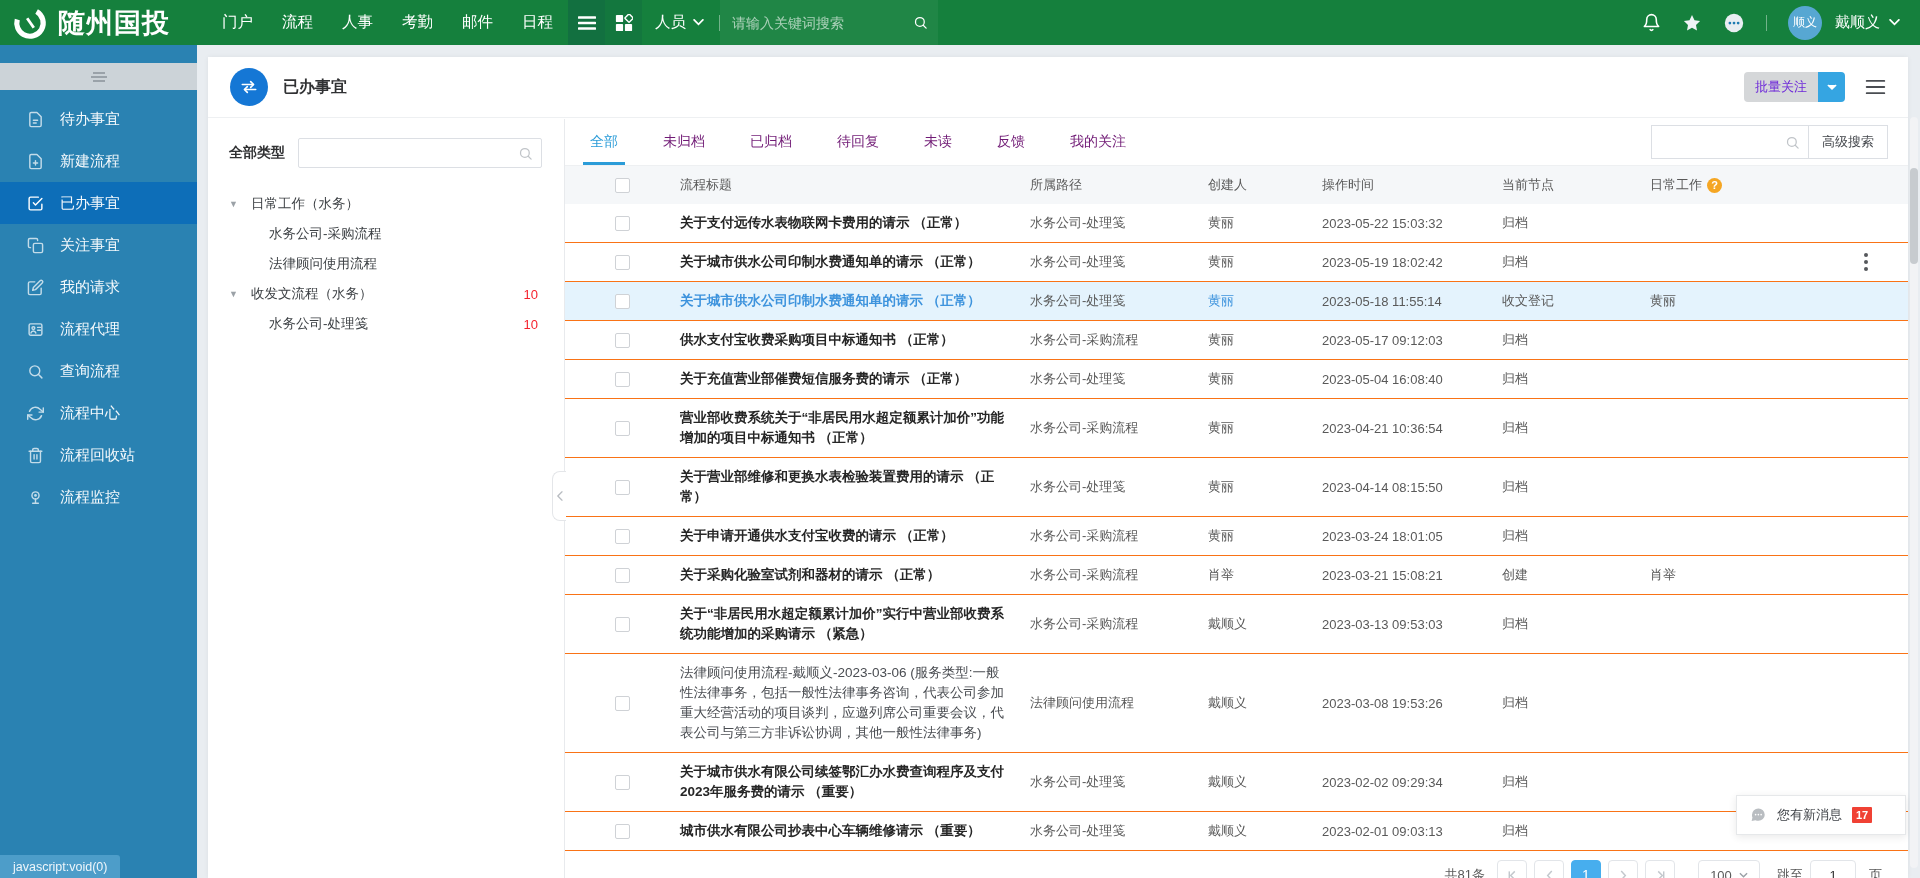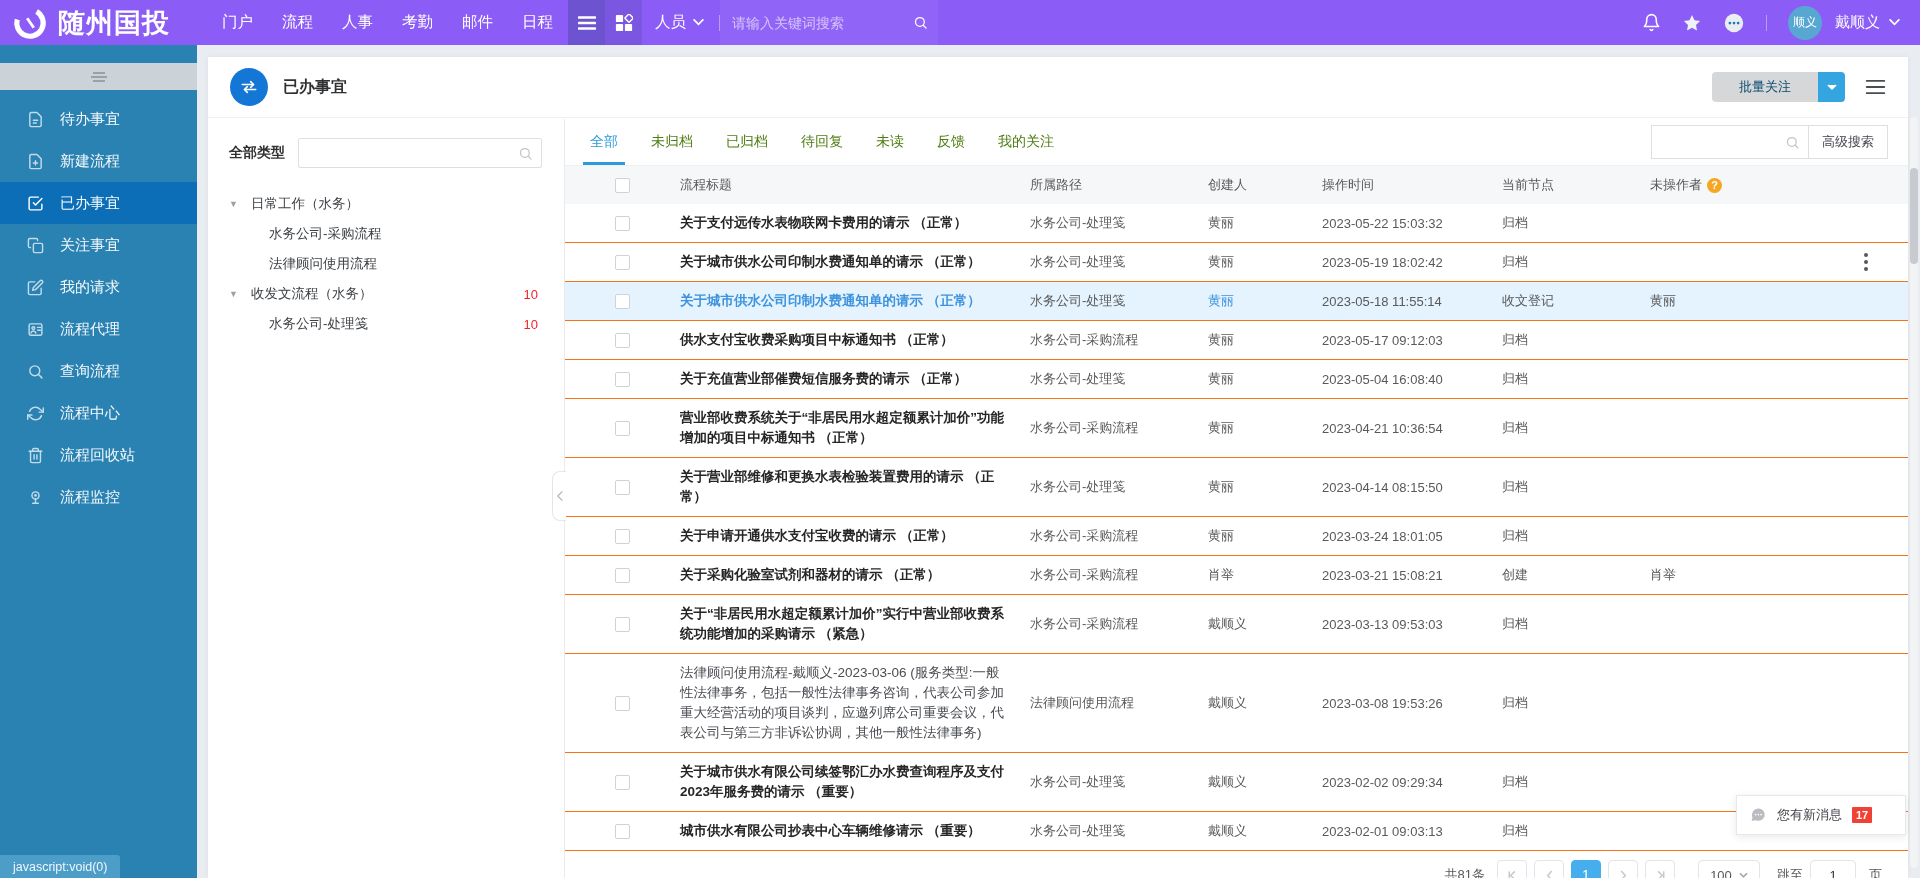--- a/index.html
+++ b/index.html
@@ -1,21 +1,21 @@
 <!DOCTYPE html>
 <html><head>
 <meta charset="utf-8">
 <style>
   * { box-sizing: border-box; margin: 0; padding: 0; }
   html,body { width:1920px; height:878px; overflow:hidden; }
   body { font-family:"Liberation Sans","DejaVu Sans",sans-serif; background:#e9edf1; position:relative; color:#333; }
   svg { display:block; }
 
   
-  .topbar { position:absolute; top:0; left:0; right:0; height:45px; background:#8b5cf6; display:flex; align-items:center; color:#fff; z-index:9; }
+  .topbar { position:absolute; top:0; left:0; right:0; height:45px; background:#15803d; display:flex; align-items:center; color:#fff; z-index:9; }
   .logo { display:flex; align-items:center; gap:11px; padding-left:13px; width:208px; flex:none; }
   .logo-text { font-size:27px; font-weight:bold; letter-spacing:1px; white-space:nowrap; }
   .topnav { display:flex; gap:29px; margin-left:14px; font-size:15.5px; flex:none; }
   .topnav a { color:#fff; text-decoration:none; cursor:pointer; white-space:nowrap; }
   .tile { width:37px; height:45px; display:flex; align-items:center; justify-content:center; cursor:pointer; }
   .tile-dark { background:rgba(10,54,78,.22); margin-left:15px; }
   .tile-grid { background:rgba(10,54,78,.12); }
   .people-dd { display:flex; align-items:center; gap:7px; padding:0 15px 0 13px; font-size:15.5px; cursor:pointer; height:45px; }
   .tb-divider { width:1px; height:16px; background:rgba(255,255,255,.4); flex:none; }
   .tb-search { display:flex; align-items:center; width:218px; height:45px; padding:0 10px 0 12px; background:rgba(255,255,255,.05); }
@@ -37,21 +37,21 @@
   .status-chip { position:absolute; left:0; bottom:0; height:23px; background:#4d9dc9; color:#eef6fb; font-size:12.5px; display:flex; align-items:center; padding:0 13px; border-top-right-radius:3px; }
 
   
   .main { position:absolute; left:197px; top:45px; right:0; bottom:0; }
   .card { position:absolute; left:11px; top:12px; right:12px; bottom:0; background:#fff; box-shadow:0 0 5px rgba(0,0,0,.06); overflow:hidden; }
   .card-header { height:61px; display:flex; align-items:center; padding:0 22px; border-bottom:1px solid #eef0f2; }
   .ph-icon { width:38px; height:38px; border-radius:50%; background:#1577d5; display:flex; align-items:center; justify-content:center; margin-right:15px; flex:none; }
   .page-title { font-size:16px; font-weight:600; color:#303133; }
   .header-actions { margin-left:auto; display:flex; align-items:center; gap:20px; }
   .batch-btn { display:flex; height:30px; border-radius:4px; overflow:hidden; cursor:pointer; }
-  .batch-main { background:#d5d7d9; color:#0c4a6e; font-size:13px; display:flex; align-items:center; padding:0 27px; }
+  .batch-main { background:#d5d7d9; color:#6d28d9; font-size:13px; display:flex; align-items:center; padding:0 11px; }
   .batch-caret { width:27px; background:#35a5e2; display:flex; align-items:center; justify-content:center; }
   .list-toggle { cursor:pointer; }
 
   .card-body { position:absolute; top:62px; left:0; right:0; bottom:0; display:flex; }
 
   
   .filter-panel { width:357px; flex:none; border-right:1px solid #e8eaed; padding:19px 22px 0 21px; }
   .fp-top { display:flex; align-items:center; gap:13px; }
   .fp-label { font-size:14px; font-weight:bold; color:#303133; white-space:nowrap; }
   .fp-search { flex:1; height:30px; border:1px solid #dcdfe4; border-radius:2px; display:flex; align-items:center; padding:0 8px; background:#fff; }
@@ -60,22 +60,22 @@
   .tree-item { display:flex; align-items:center; height:30px; font-size:13.5px; color:#3d4145; cursor:pointer; }
   .tree-caret { width:22px; color:#9ba1a7; font-size:9px; flex:none; }
   .tree-item.l2 { padding-left:40px; }
   .tree-count { margin-left:auto; color:#f5222d; font-size:13px; padding-right:4px; }
 
   .panel-collapse-handle { position:absolute; left:344px; top:352px; width:14px; height:50px; background:#fff; border:1px solid #e4e6e9; border-right:none; border-radius:8px 0 0 8px; display:flex; align-items:center; justify-content:center; color:#b9bdc2; font-size:11px; cursor:pointer; z-index:3; }
 
   
   .table-area { flex:1; min-width:0; display:flex; flex-direction:column; position:relative; }
   .tabs-row { height:47px; flex:none; display:flex; align-items:center; padding:0 20px 0 25px; border-bottom:1px solid #eef0f2; }
-  .tabs { display:flex; gap:33px; height:100%; }
-  .tab { display:flex; align-items:center; font-size:14px; color:#4d7c0f; cursor:pointer; position:relative; white-space:nowrap; }
+  .tabs { display:flex; gap:45px; height:100%; }
+  .tab { display:flex; align-items:center; font-size:14px; color:#701a75; cursor:pointer; position:relative; white-space:nowrap; }
   .tab.active { color:#2b9cd8; }
   .tab.active::after { content:""; position:absolute; left:-7px; right:-7px; bottom:0; height:3px; background:#2b9cd8; }
   .tabs-right { margin-left:auto; display:flex; align-items:center; }
   .tbl-search { width:158px; height:34px; border:1px solid #dcdfe4; display:flex; align-items:center; padding:0 8px; background:#fff; }
   .tbl-search input { flex:1; border:none; outline:none; font-size:13px; font-family:inherit; min-width:0; }
   .adv-btn { height:34px; border:1px solid #dcdfe4; background:#fff; font-size:13px; color:#44474c; padding:0 13px; margin-left:-1px; cursor:pointer; font-family:inherit; white-space:nowrap; }
 
   .grid-cols { display:grid; grid-template-columns:115px 350px 178px 114px 180px 148px 1fr; }
   .thead { flex:none; height:38px; align-items:center; background:#f5f7f9; font-size:13px; color:#595959; }
   .cb-cell { display:flex; justify-content:center; }
@@ -394,21 +394,21 @@
             <span class="col-label">
               <span>创建人</span>
             </span>
             <span class="col-label">
               <span>操作时间</span>
             </span>
             <span class="col-label">
               <span>当前节点</span>
             </span>
             <span class="col-label">
-              <span>未操作者</span>
+              <span>日常工作</span>
               <span class="q-badge">?</span>
             </span>
           </div>
 
         <div id="rows">
             <div class="trow grid-cols">
               <span class="cb-cell">
                 <input type="checkbox" style="">
               </span>
               <span class="title">关于支付远传水表物联网卡费用的请示 （正常）</span>

